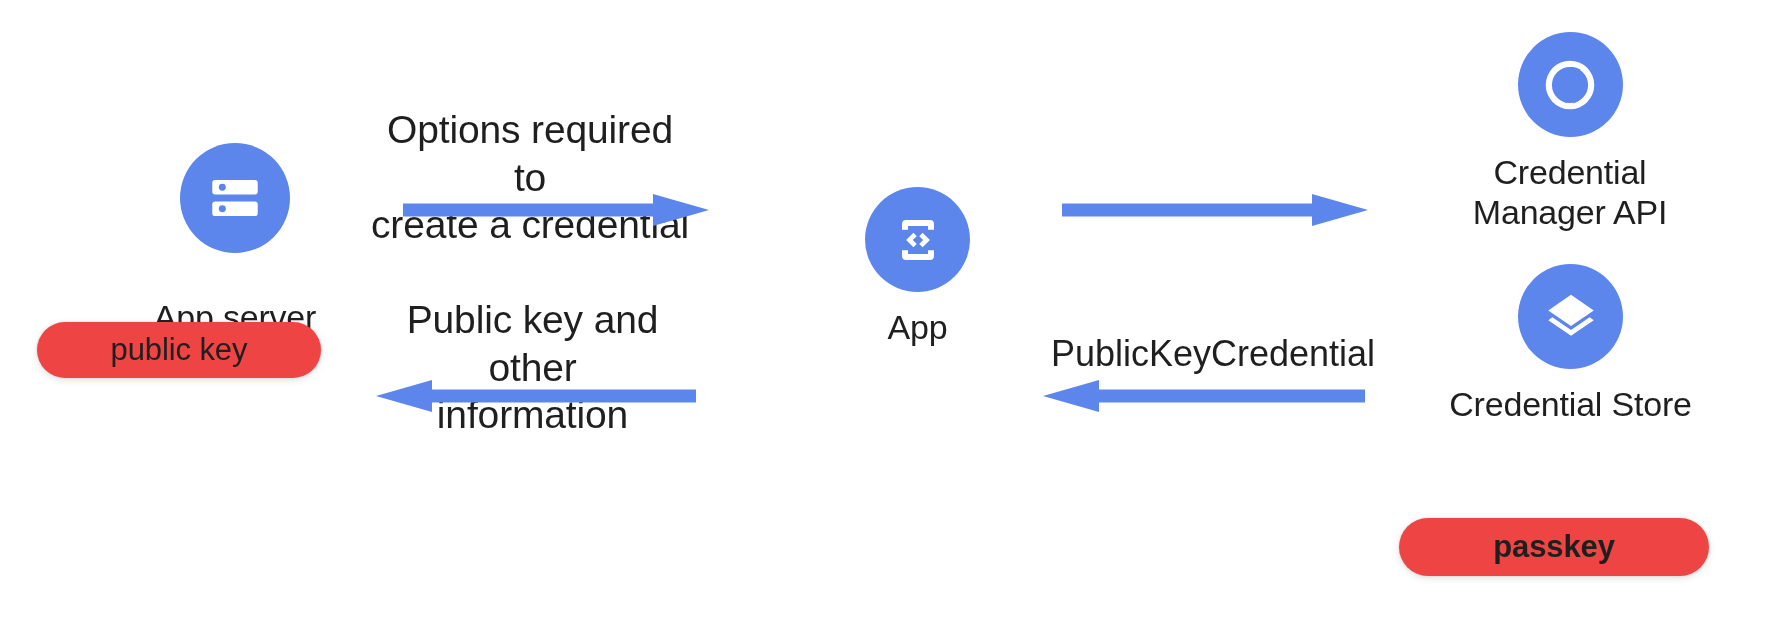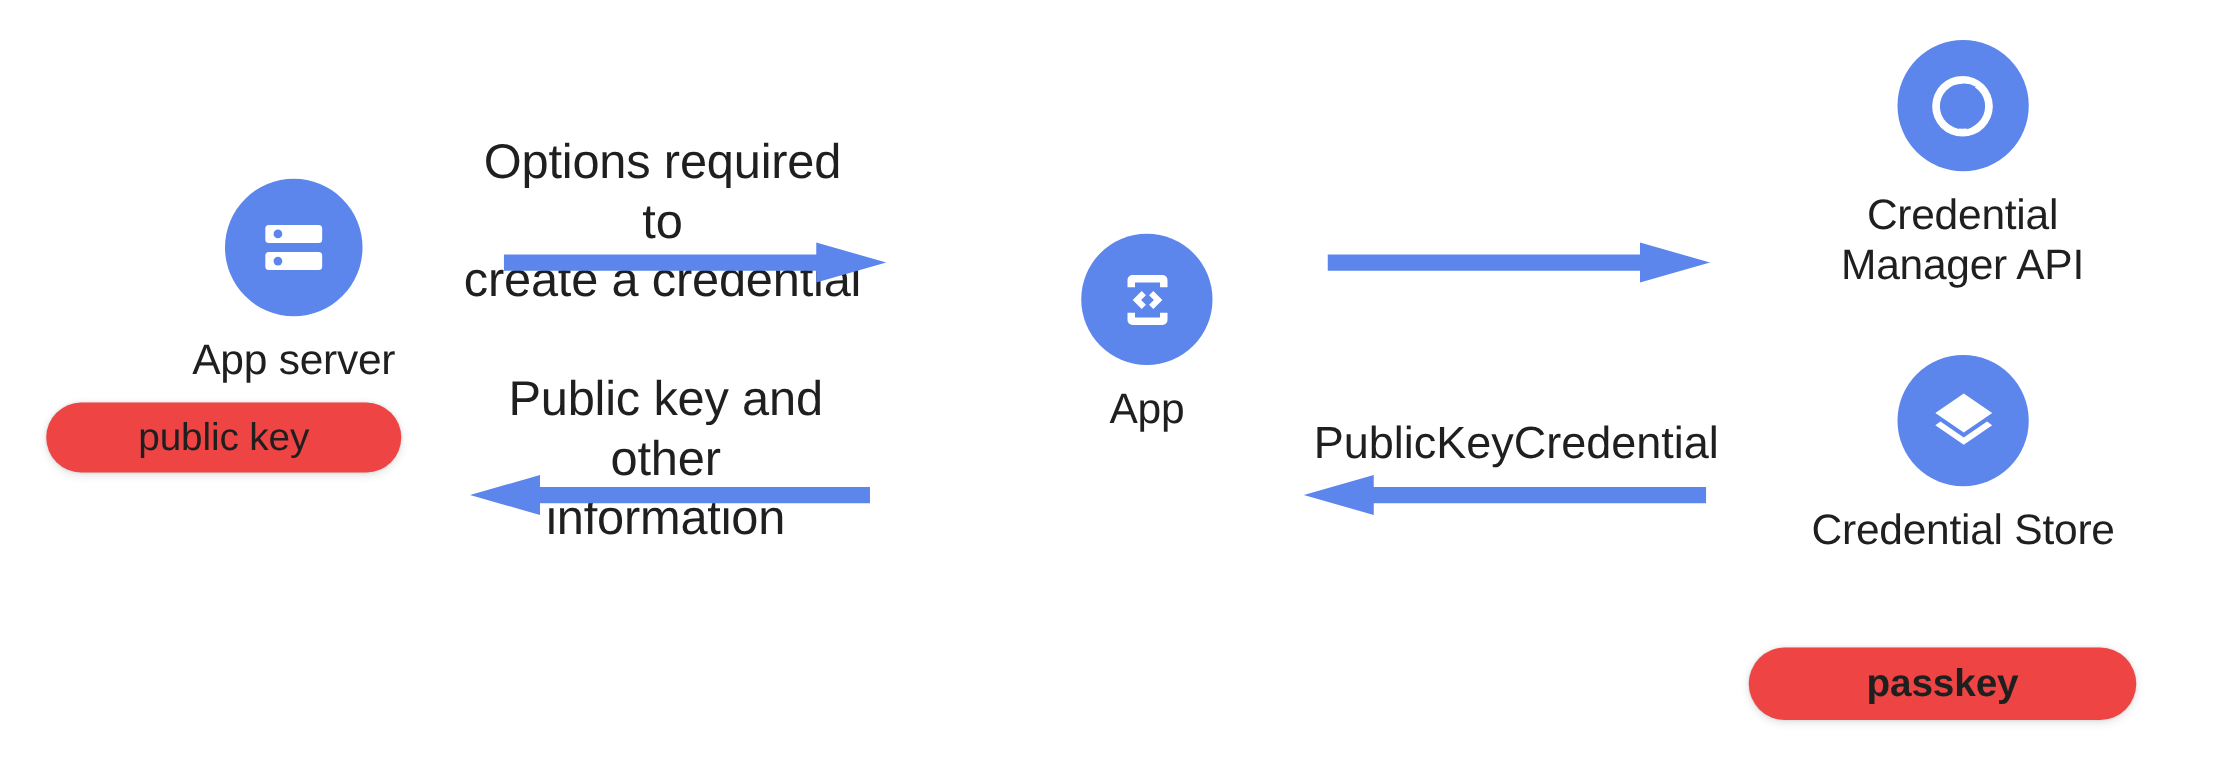--- a/index.html
+++ b/index.html
@@ -84,21 +84,21 @@
   .arrow {
     position: absolute;
   }
   .arrow svg { display: block; }
 </style>
 </head>
 <body>
 
 <div id="stage">
 
-  <div class="node" style="left:125px; top:143px; width:220px;">
+  <div class="node" style="left:125px; top:143px; width:220px;gap:29px;">
     <div class="circle" style="width:110px; height:110px;">
       <svg width="62" height="62" viewBox="0 0 24 24" aria-hidden="true">
         <rect x="3.2" y="5.0" width="17.6" height="5.6" rx="1.1" fill="#ffffff"></rect>
         <circle cx="7.1" cy="7.8" r="1.35" fill="#5C86EC"></circle>
         <rect x="3.2" y="13.4" width="17.6" height="5.6" rx="1.1" fill="#ffffff"></rect>
         <circle cx="7.1" cy="16.2" r="1.35" fill="#5C86EC"></circle>
       </svg>
     </div>
     <div class="node-label">App server</div>
   </div>
@@ -127,21 +127,21 @@
       <svg width="60" height="60" viewBox="0 0 24 24" aria-hidden="true">
         <path d="M7.2 4.0 h9.6 a1.6 1.6 0 0 1 1.6 1.6 v2.3 h-2.4 v-1.5 h-8 v1.5 h-2.4 v-2.3 a1.6 1.6 0 0 1 1.6 -1.6 z" fill="#ffffff"></path>
         <path d="M5.6 16.1 h2.4 v1.5 h8 v-1.5 h2.4 v2.3 a1.6 1.6 0 0 1 -1.6 1.6 h-9.6 a1.6 1.6 0 0 1 -1.6 -1.6 z" fill="#ffffff"></path>
         <path d="M10.15 9.1 l1.35 1.35 -1.55 1.55 1.55 1.55 -1.35 1.35 -2.9 -2.9 z" fill="#ffffff"></path>
         <path d="M13.85 9.1 l2.9 2.9 -2.9 2.9 -1.35 -1.35 1.55 -1.55 -1.55 -1.55 z" fill="#ffffff"></path>
       </svg>
     </div>
     <div class="node-label">App</div>
   </div>
 
-  <div class="node" style="left:1438px; top:284px; width:265px;">
+  <div class="node" style="left:1438px; top:264px; width:265px;">
     <div class="circle" style="width:105px; height:105px;">
       <svg width="60" height="60" viewBox="0 0 24 24" aria-hidden="true">
         <path d="M12 3.1 L21.1 9.35 L12 15.6 L2.9 9.35 Z" fill="#ffffff"></path>
         <path d="M12 17.2 L4.55 12.1 L2.9 13.25 L12 19.5 L21.1 13.25 L19.45 12.1 Z" fill="#ffffff"></path>
       </svg>
     </div>
     <div class="node-label">Credential Store</div>
   </div>
 
   <div class="pill" style="left:1399px; top:518px; width:310px; height:58px;font-weight:bold;">

